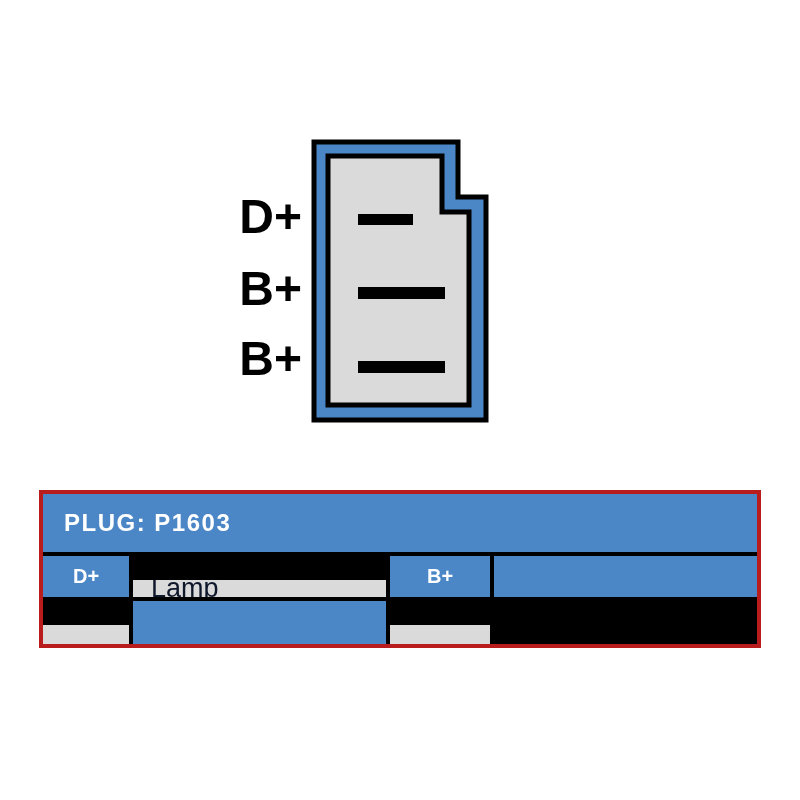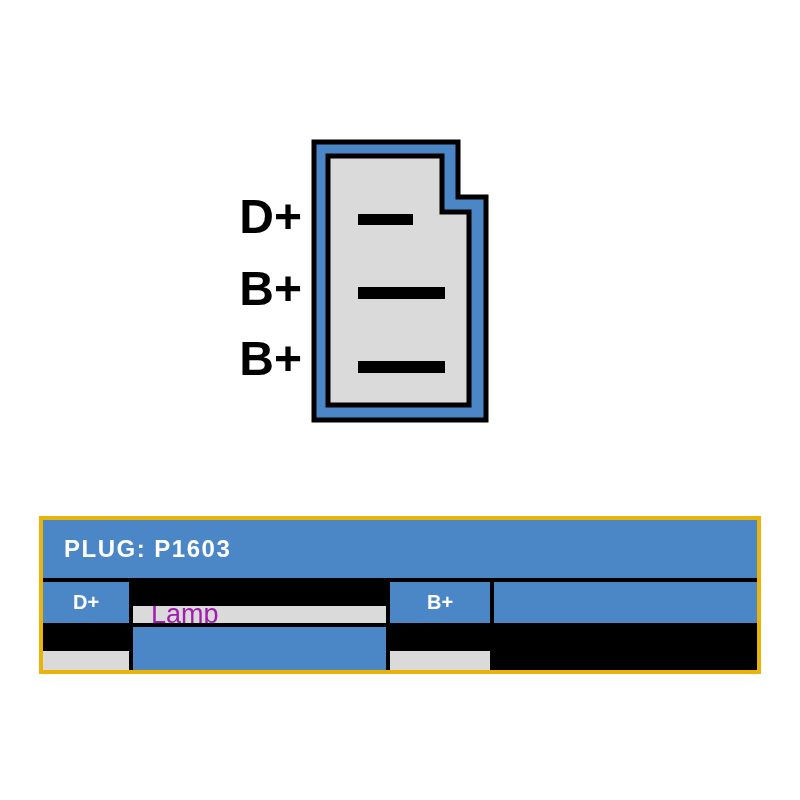--- a/index.html
+++ b/index.html
@@ -33,27 +33,27 @@
     white-space: nowrap;
   }
   .pin-label.p1 { top: 193px; }
   .pin-label.p2 { top: 265px; }
   .pin-label.p3 { top: 335px; }
 
   
   .plug-table {
     position: absolute;
     left: 39px;
-    top: 516px;
+    top: 490px;
     display: grid;
     grid-template-columns: 86px 253px 100px 263px;
     grid-template-rows: 58px 41px 43px;
     gap: 4px;
     background: #000000;
-    border: 4px solid #eab308;
+    border: 4px solid #b91c1c;
   }
   .cell {
     display: flex;
     align-items: center;
     overflow: hidden;
   }
   .cell.title {
     grid-column: 1 / -1;
     background: #4B86C6;
     color: #ffffff;
@@ -64,21 +64,21 @@
   }
   .cell.pin {
     background: #4B86C6;
     color: #ffffff;
     font-weight: bold;
     font-size: 20px;
     justify-content: center;
   }
   .cell.desc {
     background: #DADADA;
-    color: #a21caf;
+    color: #0f172a;
     font-size: 27px;
     padding-left: 18px;
     margin-top: 24px;
   }
 </style>
 </head>
 <body>
 
 <div>
 

